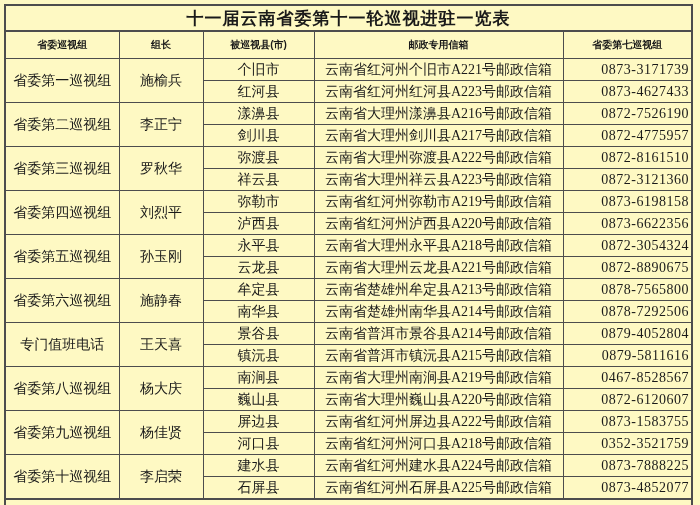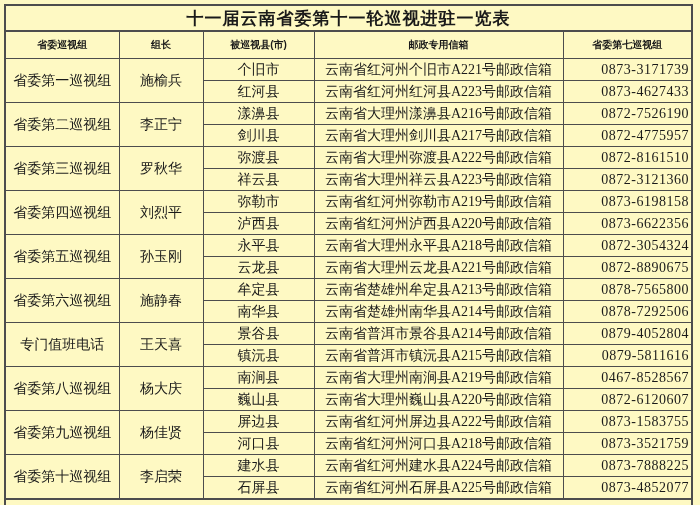--- a/index.html
+++ b/index.html
@@ -151,21 +151,21 @@
   <tr class="r-data">
     <td rowspan="2">省委第九巡视组</td>
     <td rowspan="2">杨佳贤</td>
     <td>屏边县</td>
     <td class="mailbox-cell">云南省红河州屏边县A222号邮政信箱</td>
     <td class="phone-cell">0873-1583755</td>
   </tr>
   <tr class="r-data">
     <td>河口县</td>
     <td class="mailbox-cell">云南省红河州河口县A218号邮政信箱</td>
-    <td class="phone-cell">0873-3521759</td>
+    <td class="phone-cell">0352-3521759</td>
   </tr>
 
   <tr class="r-data">
     <td rowspan="2">省委第十巡视组</td>
     <td rowspan="2">李启荣</td>
     <td>建水县</td>
     <td class="mailbox-cell">云南省红河州建水县A224号邮政信箱</td>
     <td class="phone-cell">0873-7888225</td>
   </tr>
   <tr class="r-data">

